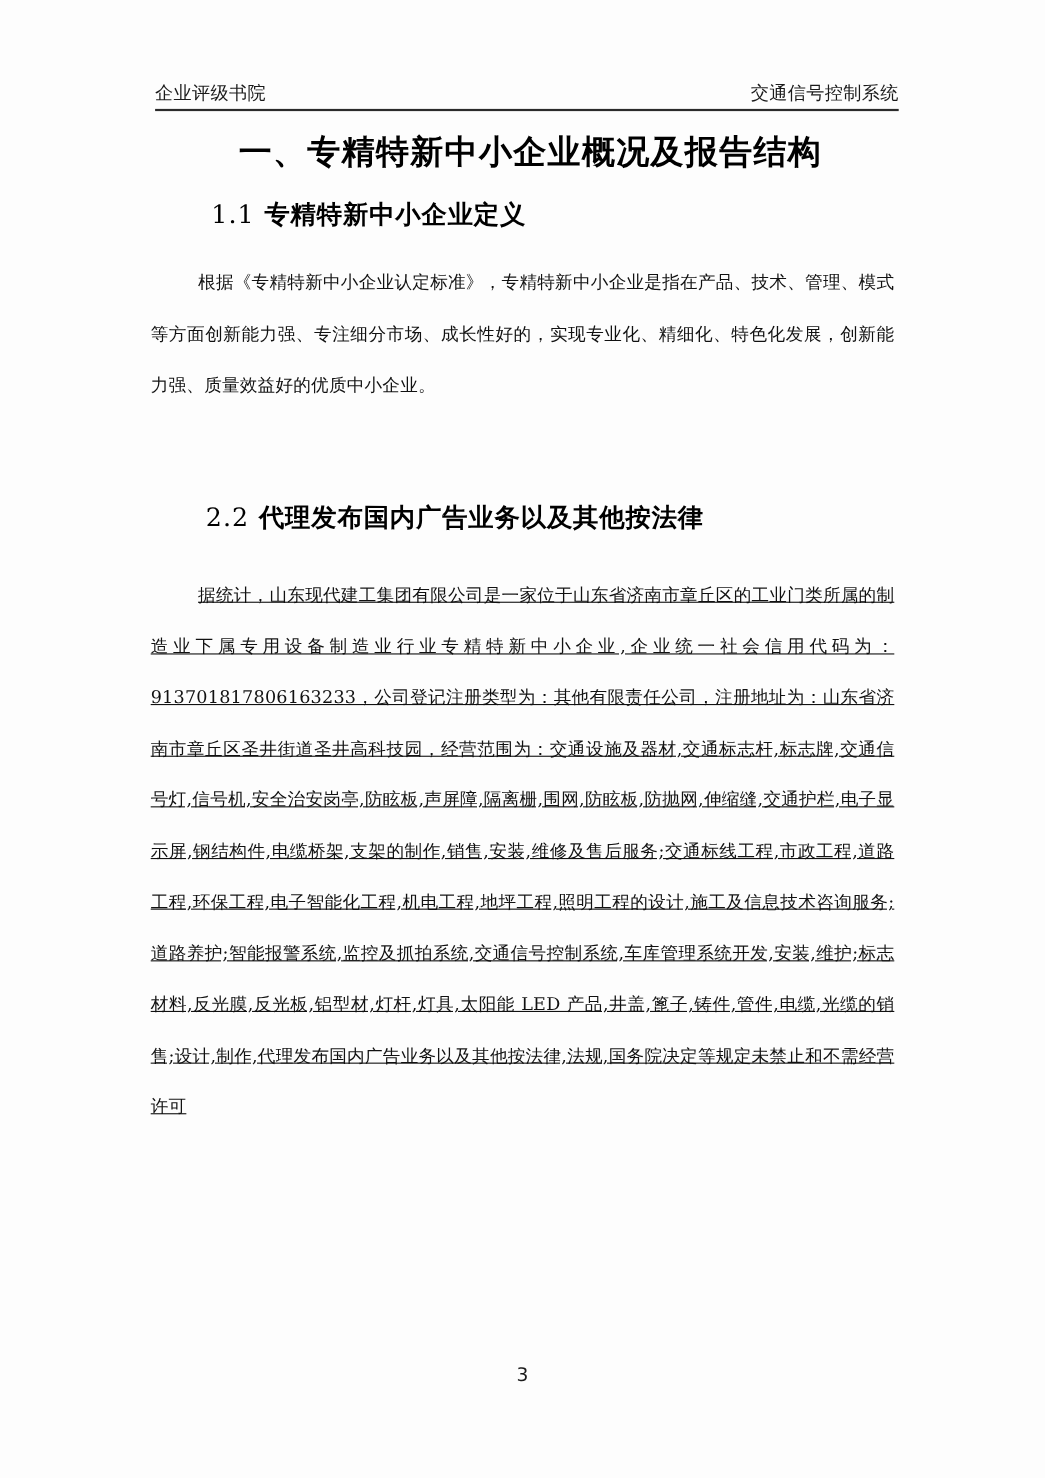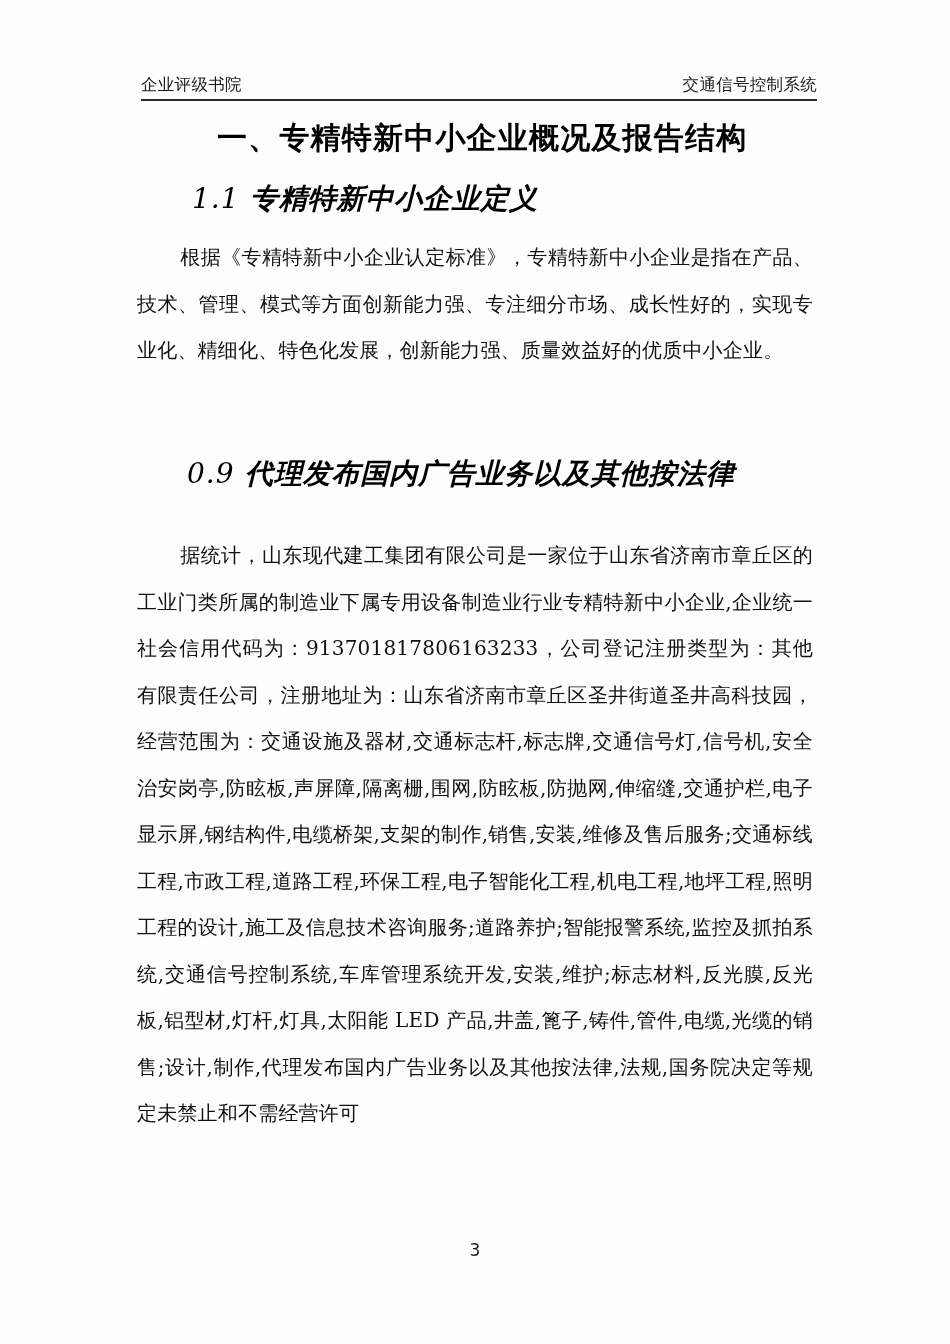--- a/index.html
+++ b/index.html
@@ -57,50 +57,49 @@
     letter-spacing: 1.2px;
     color: #000;
     white-space: nowrap;
     margin-left: 44px;
   }
 
   .h2 {
     position: absolute;
     font-family: "DejaVu Sans", "Liberation Sans", sans-serif;
     font-weight: bold;
-    font-size: 28px;
+    font-size: 23px;
     letter-spacing: 0.8px;
     color: #000;
     white-space: nowrap;
-    font-style: italic;
   }
   .h2 .num {
     font-family: "DejaVu Serif", "Liberation Serif", serif;
     font-weight: normal;
     letter-spacing: 1px;
   }
   .h2-1 { left: 192px; top: 180px; }
   .h2-2 { left: 187px; top: 455px; }
 
   
   .para {
     position: absolute;
     left: 137px;
     width: 676px;
     font-family: "DejaVu Serif", "Liberation Serif", serif;
-    font-size: 20px;
+    font-size: 16px;
     line-height: 46.5px;
     text-align: justify;
     text-justify: inter-character;
     color: #111;
     letter-spacing: 0.2px;
   }
   .para .indent { display: inline-block; width: 43px; }
   .para-1 { top: 234px; }
-  .para-2 { top: 532px; }
+  .para-2 { top: 518px; text-decoration: underline; }
 
   
   .page-number {
     position: absolute;
     left: 0;
     right: 0;
     top: 1240px;
     text-align: center;
     font-family: "DejaVu Sans", "Liberation Sans", sans-serif;
     font-size: 17px;
@@ -122,21 +121,21 @@
   <div class="h2 h2-1">
     <span class="num">1.1</span>
     <span>专精特新中小企业定义</span>
   </div>
 
   <div class="para para-1">
     <span class="indent"></span><span>根据《专精特新中小企业认定标准》，专精特新中小企业是指在产品、技术、管理、模式等方面创新能力强、专注细分市场、成长性好的，实现专业化、精细化、特色化发展，创新能力强、质量效益好的优质中小企业。</span>
   </div>
 
   <div class="h2 h2-2">
-    <span class="num">0.9</span>
+    <span class="num">2.2</span>
     <span>代理发布国内广告业务以及其他按法律</span>
   </div>
 
   <div class="para para-2">
     <span class="indent"></span><span>据统计，山东现代建工集团有限公司是一家位于山东省济南市章丘区的工业门类所属的制造业下属专用设备制造业行业专精特新中小企业,企业统一社会信用代码为：913701817806163233，公司登记注册类型为：其他有限责任公司，注册地址为：山东省济南市章丘区圣井街道圣井高科技园，经营范围为：交通设施及器材,交通标志杆,标志牌,交通信号灯,信号机,安全治安岗亭,防眩板,声屏障,隔离栅,围网,防眩板,防抛网,伸缩缝,交通护栏,电子显示屏,钢结构件,电缆桥架,支架的制作,销售,安装,维修及售后服务;交通标线工程,市政工程,道路工程,环保工程,电子智能化工程,机电工程,地坪工程,照明工程的设计,施工及信息技术咨询服务;道路养护;智能报警系统,监控及抓拍系统,交通信号控制系统,车库管理系统开发,安装,维护;标志材料,反光膜,反光板,铝型材,灯杆,灯具,太阳能 LED 产品,井盖,篦子,铸件,管件,电缆,光缆的销售;设计,制作,代理发布国内广告业务以及其他按法律,法规,国务院决定等规定未禁止和不需经营许可</span>
   </div>
 
   <div class="page-number">3</div>
 
 </div>

